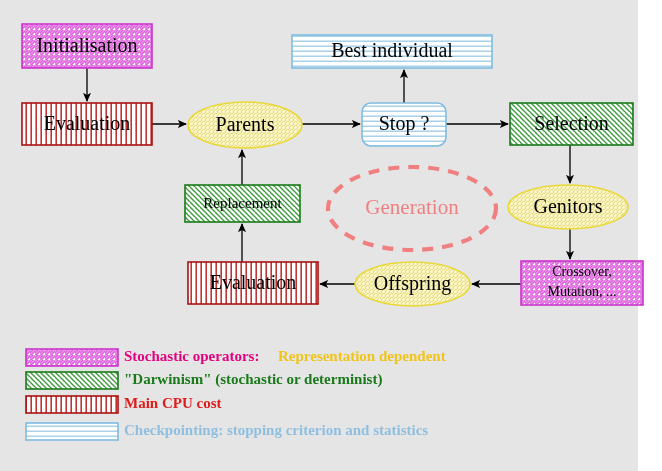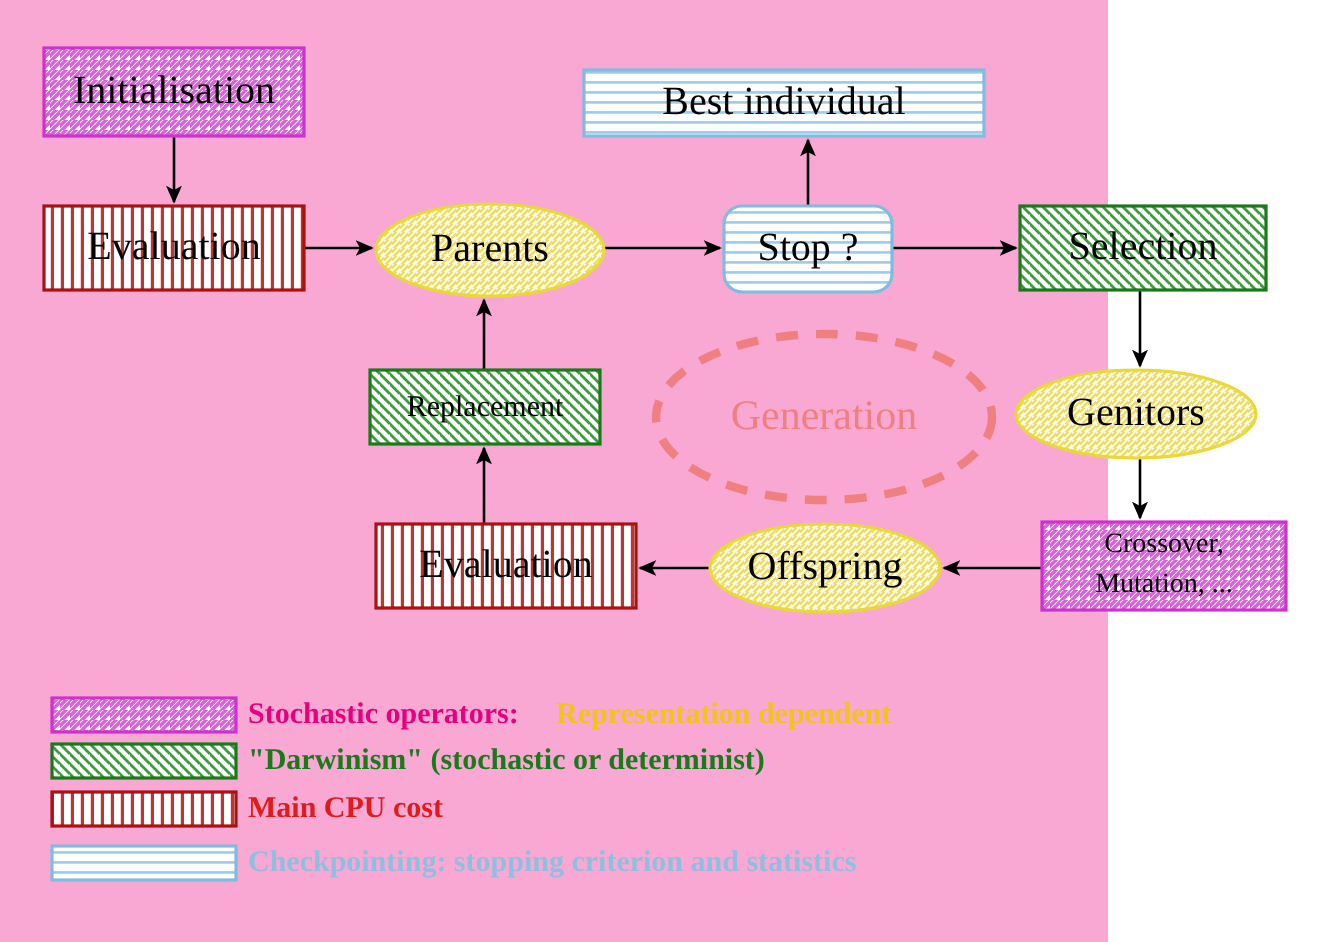--- a/index.html
+++ b/index.html
@@ -8,23 +8,23 @@
     background: #ffffff;
   }
   body {
     width: 662px;
     height: 471px;
     font-family: "Liberation Serif", serif;
     overflow: hidden;
   }
   #diagram-root {
     position: relative;
-    width: 554px;
+    width: 638px;
     height: 471px;
-    background: #f9a8d4;
+    background: #e5e5e5;
   }
   svg.canvas {
     position: absolute;
     top: 0;
     left: 0;
     width: 662px;
     height: 471px;
   }
   .node-label {
     font-family: "Liberation Serif", serif;

